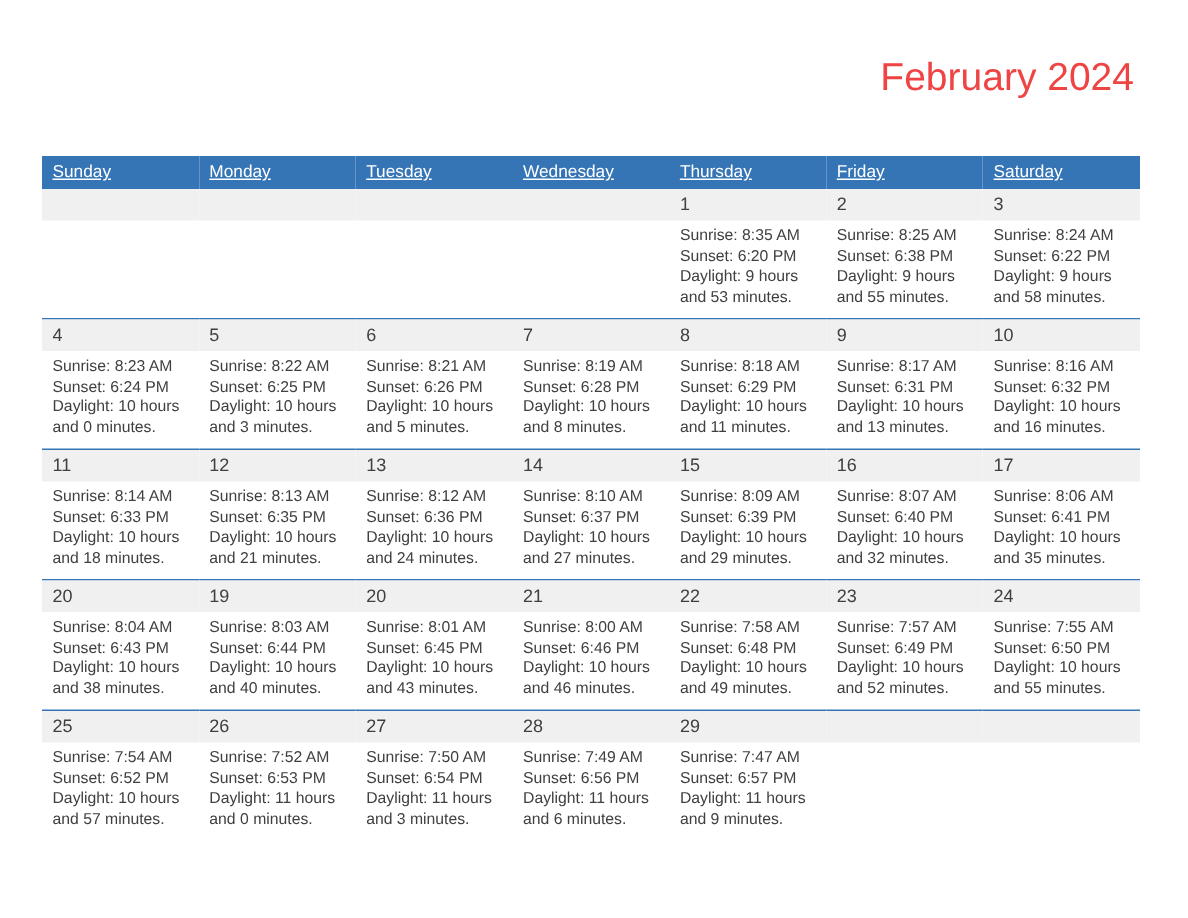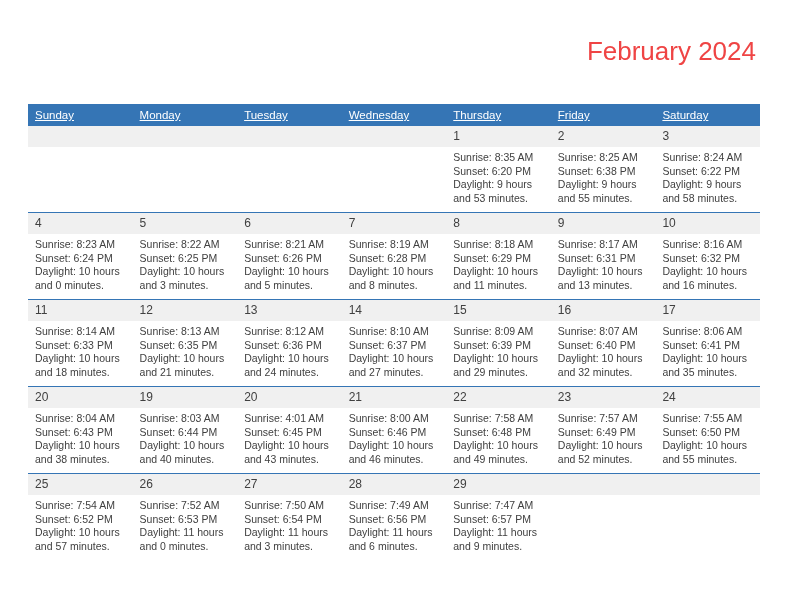--- a/index.html
+++ b/index.html
@@ -425,21 +425,21 @@
                 <div>Sunset: 6:44 PM</div>
                 <div>Daylight: 10 hours</div>
                 <div>and 40 minutes.</div>
               </div>
             </div>
           </td>
         <td>
             <div class="cell">
               <div class="daynum">20</div>
               <div class="info">
-                <div>Sunrise: 4:01 AM</div>
+                <div>Sunrise: 8:01 AM</div>
                 <div>Sunset: 6:45 PM</div>
                 <div>Daylight: 10 hours</div>
                 <div>and 43 minutes.</div>
               </div>
             </div>
           </td>
         <td>
             <div class="cell">
               <div class="daynum">21</div>
               <div class="info">

